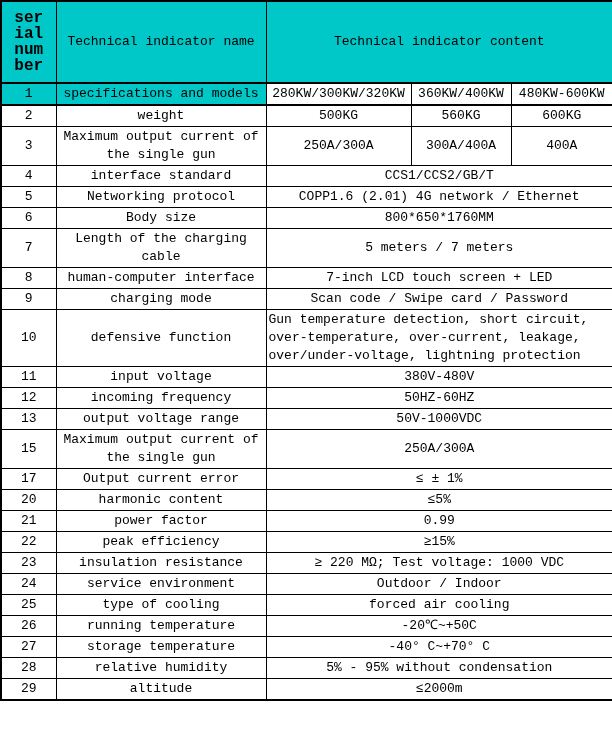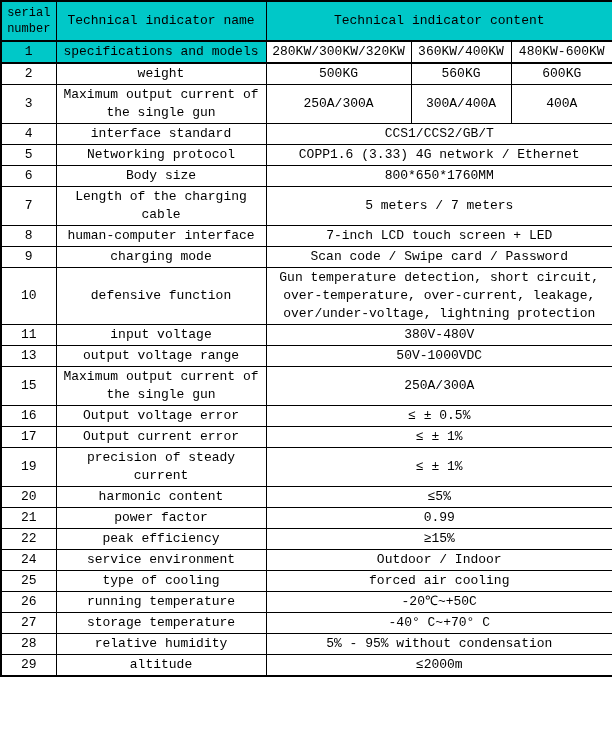--- a/index.html
+++ b/index.html
@@ -34,23 +34,24 @@
   }
   td{ height:21px; }
   thead th{
     background:var(--accent);
     font-weight:normal;
     height:40px;
     border-bottom:2px solid var(--border);
   }
   th.serial-h{
     white-space:pre-line;
-    font-size:12px;
+    font-size:16px;
     line-height:16px;
-    padding:0;
+    padding:8px;
+    font-weight:bold;
   }
   td.hl{ background:var(--accent); }
   tr.first-row td{ border-bottom:2px solid var(--border); }
 </style>
 </head>
 <body>
 
 <table>
   <colgroup>
     <col style="width:55px">
@@ -90,21 +91,21 @@
         <td>400A</td>
       </tr>
       <tr>
         <td>4</td>
         <td>interface standard</td>
         <td colspan="3">CCS1/CCS2/GB/T</td>
       </tr>
       <tr>
         <td>5</td>
         <td>Networking protocol</td>
-        <td colspan="3">COPP1.6 (3.33) 4G network / Ethernet</td>
+        <td colspan="3">COPP1.6 (2.01) 4G network / Ethernet</td>
       </tr>
       <tr>
         <td>6</td>
         <td>Body size</td>
         <td colspan="3">800*650*1760MM</td>
       </tr>
       <tr>
         <td>7</td>
         <td>Length of the charging cable</td>
         <td colspan="3">5 meters / 7 meters</td>
@@ -115,66 +116,66 @@
         <td colspan="3">7-inch LCD touch screen + LED</td>
       </tr>
       <tr>
         <td>9</td>
         <td>charging mode</td>
         <td colspan="3">Scan code / Swipe card / Password</td>
       </tr>
       <tr>
         <td>10</td>
         <td>defensive function</td>
-        <td colspan="3" style="text-align: center;">Gun temperature detection, short circuit, over-temperature, over-current, leakage, over/under-voltage, lightning protection</td>
+        <td colspan="3" style="text-align: left;">Gun temperature detection, short circuit, over-temperature, over-current, leakage, over/under-voltage, lightning protection</td>
       </tr>
       <tr>
         <td>11</td>
         <td>input voltage</td>
         <td colspan="3">380V-480V</td>
       </tr>
       <tr>
+        <td>12</td>
+        <td>incoming frequency</td>
+        <td colspan="3">50HZ-60HZ</td>
+      </tr>
+      <tr>
         <td>13</td>
         <td>output voltage range</td>
         <td colspan="3">50V-1000VDC</td>
       </tr>
       <tr>
         <td>15</td>
         <td>Maximum output current of the single gun</td>
         <td colspan="3">250A/300A</td>
       </tr>
       <tr>
-        <td>16</td>
-        <td>Output voltage error</td>
-        <td colspan="3">≤ ± 0.5%</td>
-      </tr>
-      <tr>
         <td>17</td>
         <td>Output current error</td>
         <td colspan="3">≤ ± 1%</td>
       </tr>
       <tr>
-        <td>19</td>
-        <td>precision of steady current</td>
-        <td colspan="3">≤ ± 1%</td>
-      </tr>
-      <tr>
         <td>20</td>
         <td>harmonic content</td>
         <td colspan="3">≤5%</td>
       </tr>
       <tr>
         <td>21</td>
         <td>power factor</td>
         <td colspan="3">0.99</td>
       </tr>
       <tr>
         <td>22</td>
         <td>peak efficiency</td>
         <td colspan="3">≥15%</td>
+      </tr>
+      <tr>
+        <td>23</td>
+        <td>insulation resistance</td>
+        <td colspan="3">≥ 220 MΩ; Test voltage: 1000 VDC</td>
       </tr>
       <tr>
         <td>24</td>
         <td>service environment</td>
         <td colspan="3">Outdoor / Indoor</td>
       </tr>
       <tr>
         <td>25</td>
         <td>type of cooling</td>
         <td colspan="3">forced air cooling</td>

